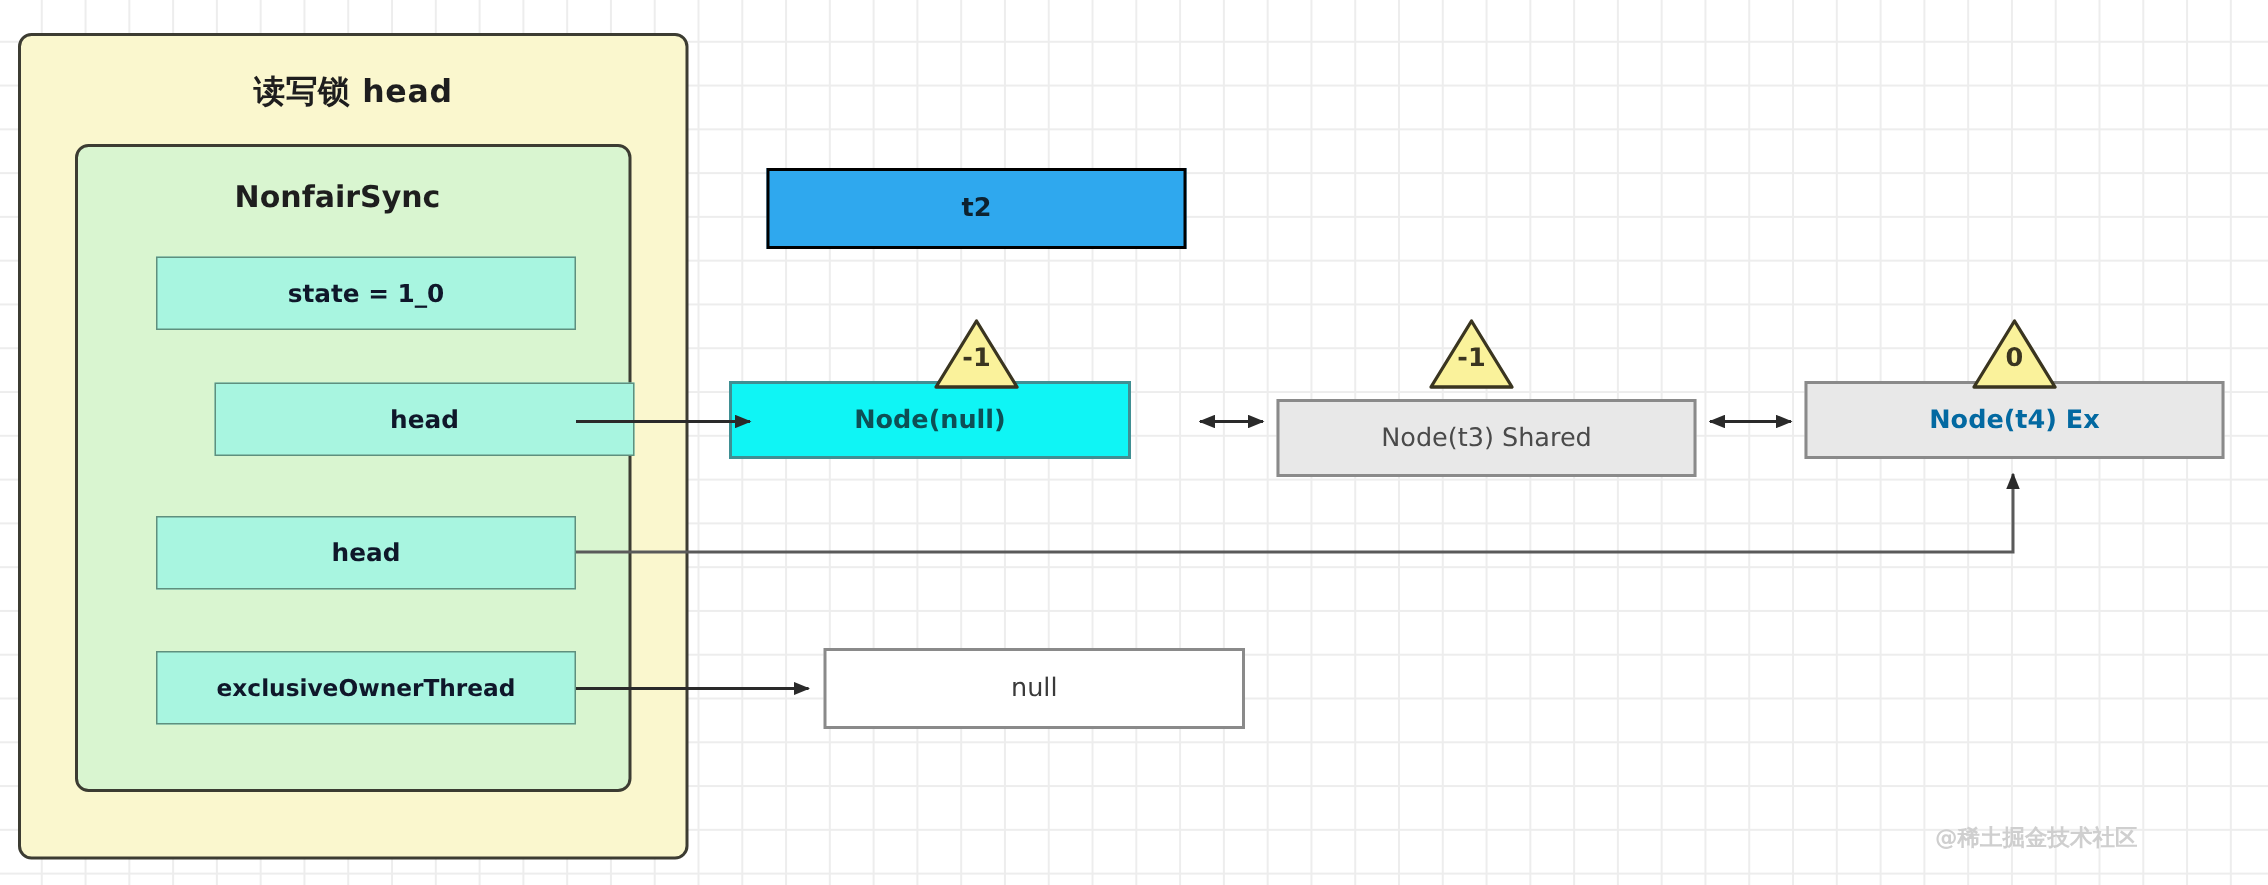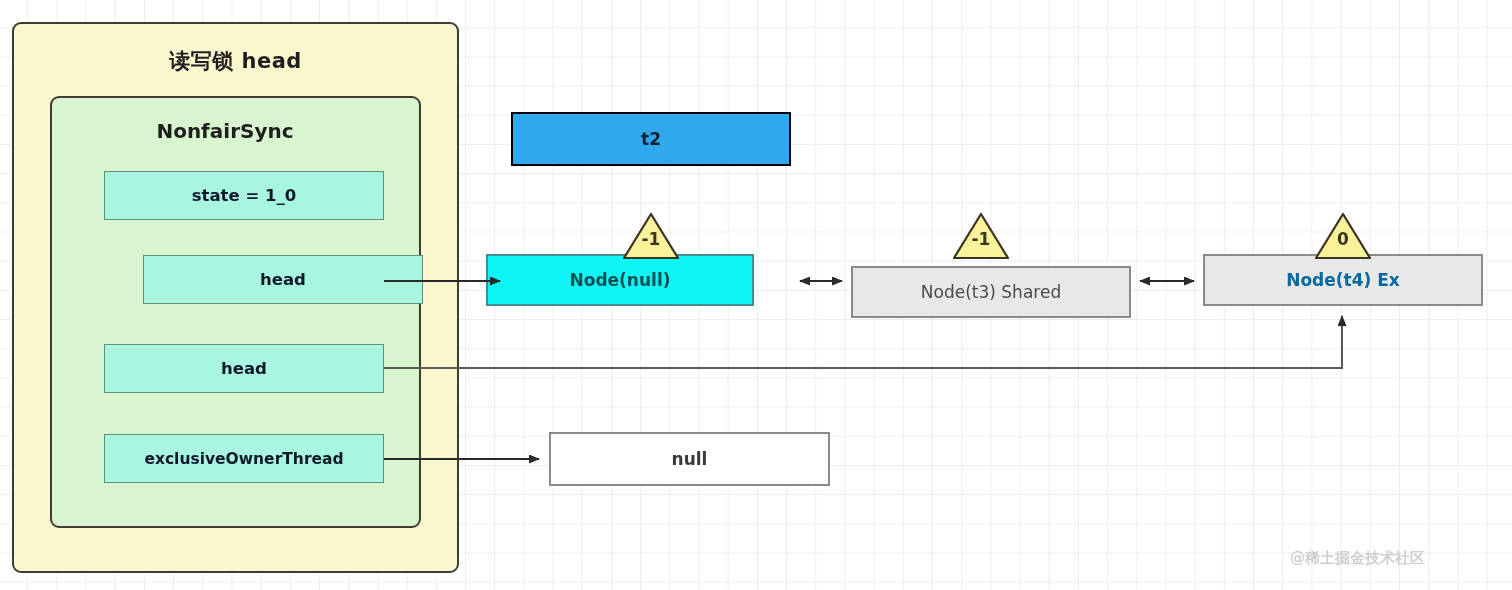--- a/index.html
+++ b/index.html
@@ -66,21 +66,21 @@
     font-size:17px;font-weight:normal;color:#4a4a4a;
   }
   #box-node-t4{
     left:1203px;top:254px;width:280px;height:52px;
     background:#E8E8E8;border:2px solid #8a8a8a;
     font-size:17px;font-weight:bold;color:#0369a1;
   }
   #box-null{
     left:549px;top:432px;width:281px;height:54px;
     background:#FFFFFF;border:2px solid #8a8a8a;
-    font-size:17px;font-weight:bold;color:#3a3a3a;
+    font-size:17px;font-weight:normal;color:#3a3a3a;
   }
 
   
   .badge{
     width:58px;height:48px;
   }
   .badge svg{display:block;}
   .badge-text{
     position:absolute;left:0;top:17px;width:58px;text-align:center;
     font-size:17px;font-weight:bold;color:#3a3520;

